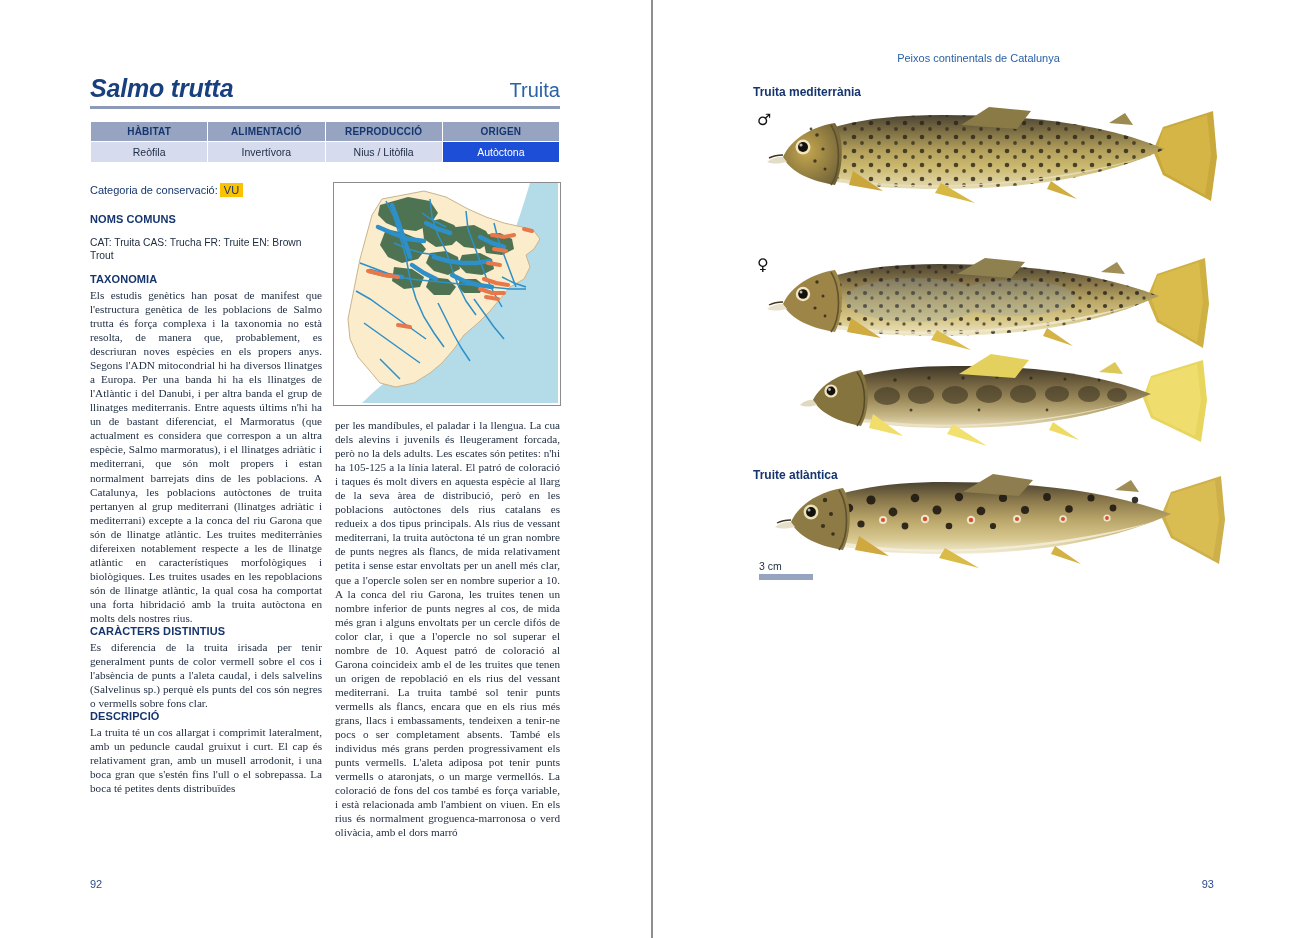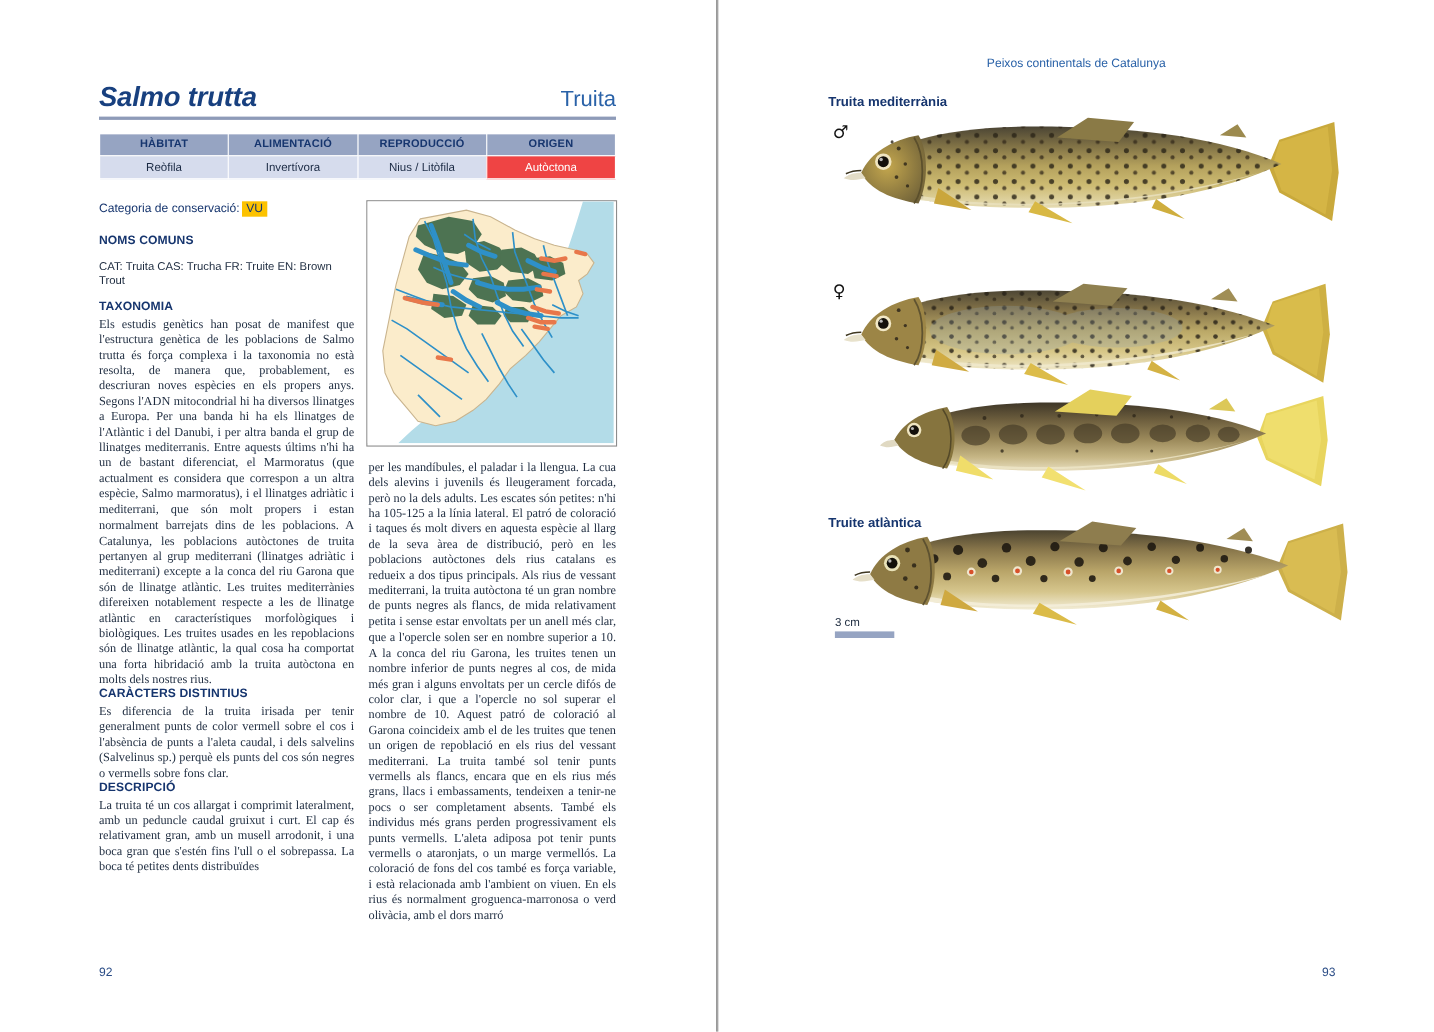--- a/index.html
+++ b/index.html
@@ -74,21 +74,21 @@
   .traits-table td {
     background: #d6dced;
     color: #1b2a44;
     font-family: "Liberation Sans", sans-serif;
     font-size: 10.5px;
     padding: 4px 2px;
     text-align: center;
     border: 1px solid #ffffff;
   }
   .traits-table td.origin-cell {
-    background: #ef4444;
+    background: #1d4ed8;
     color: #ffffff;
   }
 
   .cons-line {
     position: absolute;
     left: 90px; top: 184px;
     font-family: "Liberation Sans", sans-serif;
     font-size: 11px;
     color: #16356e;
   }

